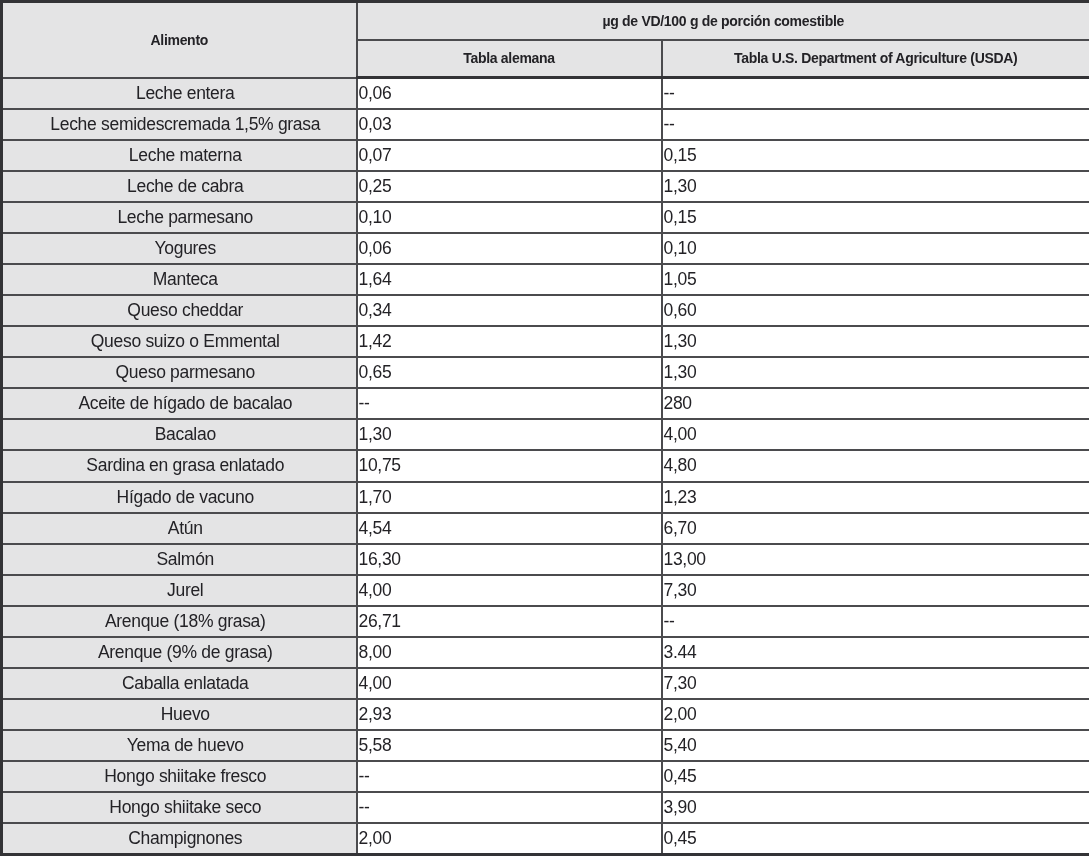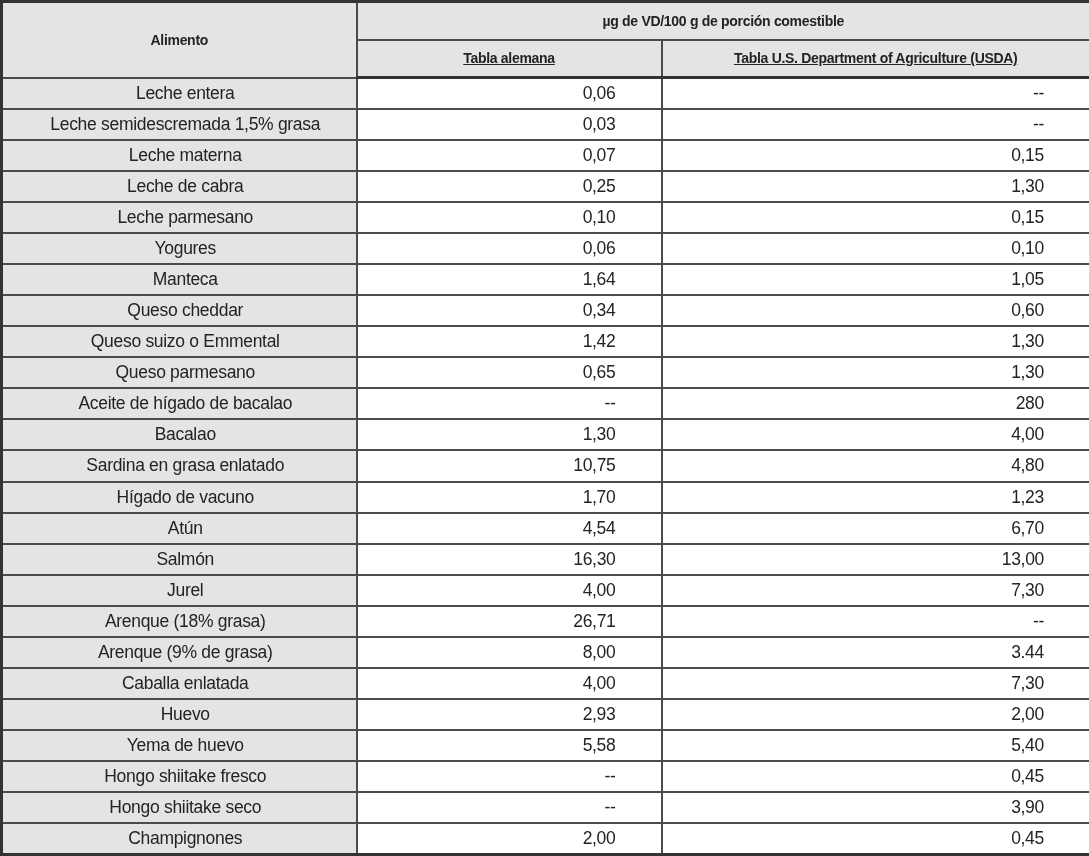--- a/index.html
+++ b/index.html
@@ -31,31 +31,30 @@
     overflow:hidden;
     white-space:nowrap;
   }
   thead th{
     background:var(--header-bg);
     font-weight:bold;
     font-size:14px;
     text-align:center;
     height:38px;
   }
-  thead tr.sub th{border-bottom:3px solid var(--outer);text-decoration:underline;}
+  thead tr.sub th{border-bottom:3px solid var(--outer);}
   tbody tr{height:31px;}
   td.food{
     background:var(--label-bg);
     text-align:center;
     padding-left:13px;
   }
   td.val{
     background:var(--cell-bg);
-    text-align:right;
-    padding-right:45px;
+    padding-right:28px;
   }
 </style>
 </head>
 <body>
 
 <table>
   <colgroup>
     <col style="width:355px">
     <col style="width:305px">
     <col style="width:429px">

